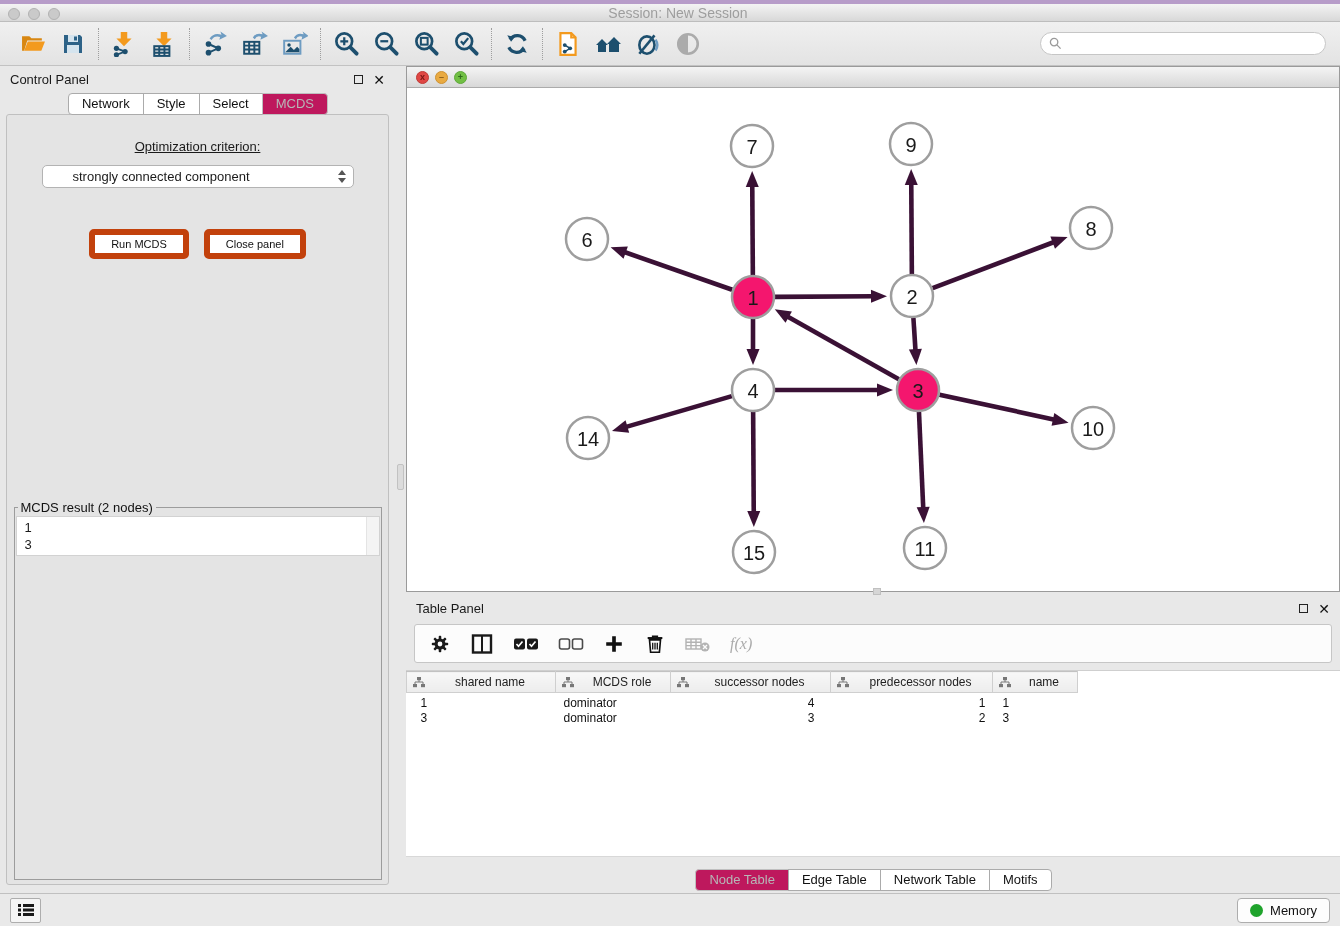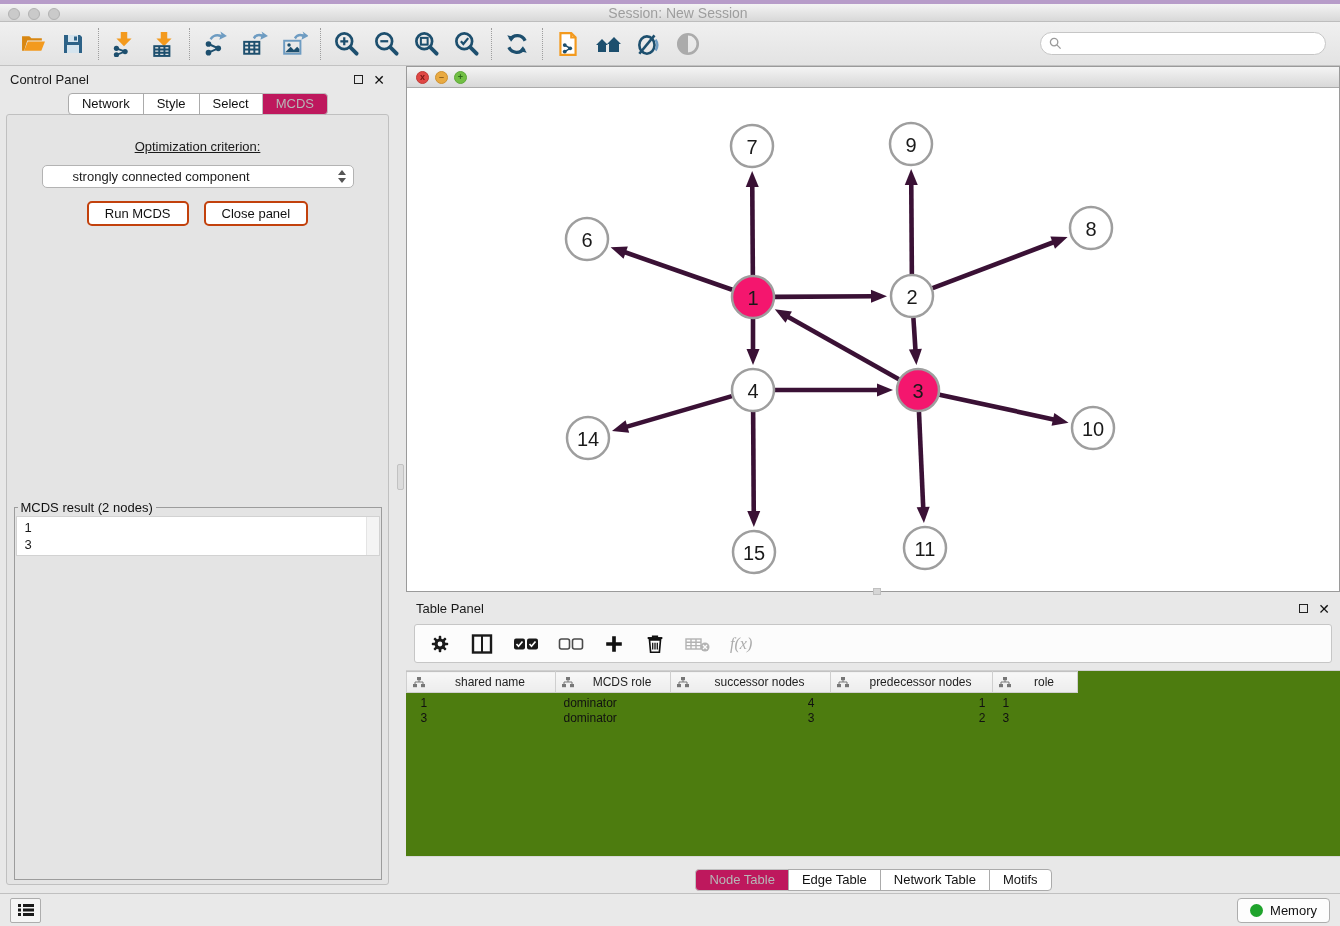--- a/index.html
+++ b/index.html
@@ -40,21 +40,21 @@
   .tab:first-child { border-radius:4px 0 0 4px; }
   .tab:last-child { border-radius:0 4px 4px 0; }
   .tab.active { background:#be185d; color:#B7B7B7; border-color:#BFBFBF; }
   .cp-content { flex:1; margin:-1px 6px 8px; border:1px solid #C0C0C0; border-radius:3px; background:#E4E4E4; display:flex; flex-direction:column; align-items:center; padding-top:24px; min-height:0; }
   .opt-label { font-size:13px;text-decoration:underline; }
   .dropdown { margin-top:11px; width:312px; height:23px; background:#FFF; border:1px solid #B3B3B3; border-radius:5px; display:flex; align-items:center; padding:0 7px 0 30px; font-size:13px; }
   .stepper { margin-left:auto; display:flex; flex-direction:column; gap:3px; align-items:center; }
   .stepper .up { width:0; height:0; border-left:4px solid transparent; border-right:4px solid transparent; border-bottom:5px solid #555; }
   .stepper .down { width:0; height:0; border-left:4px solid transparent; border-right:4px solid transparent; border-top:5px solid #555; }
   .btn-row { margin-top:13px; display:flex; gap:15px; }
-  .btn { background:#FFF; border:2px solid #c2410c; border-radius:5px; padding:3px 16px; font-size:13px; color:#111; }
+  .btn { background:#FFF; border:6px solid #c2410c; border-radius:5px; padding:3px 16px; font-size:11px; color:#111;margin-top:28px; }
   .result-fieldset { margin-top:auto; margin-bottom:4px; width:368px; height:380px; border:1px solid #9C9C9C; padding:1px; background:#E4E4E4; }
   .result-fieldset legend { font-size:13px; padding:0 3px; margin-left:2px; color:#111; }
   .result-area { width:100%; height:100%; background:#FFF; border:1px solid #D2D2D2; position:relative; padding:2px 8px; font-size:13px; line-height:17px; overflow:hidden; }
   .scroll-track { position:absolute; top:0; right:0; bottom:0; width:13px; background:#F4F4F4; border-left:1px solid #E4E4E4; }
 
   
   .v-splitter { width:11px; flex:none; position:relative; }
   .v-handle { position:absolute; top:398px; left:2px; width:7px; height:26px; background:#DCDCDC; border:1px solid #C2C2C2; border-radius:2px; }
 
   
@@ -72,21 +72,21 @@
 
   .h-splitter { height:3px; flex:none; position:relative; background:#E8E8E8; }
   .h-handle { position:absolute; left:50%; top:-4px; width:8px; height:7px; background:#D6D6D6; border:1px solid #C0C0C0; }
 
   
   .table-panel { flex:1; display:flex; flex-direction:column; min-height:0; padding-bottom:2px; }
   .tp-toolbar-wrap { padding:2px 8px 0; flex:none; }
   .tp-toolbar { height:39px; background:#FCFCFC; border:1px solid #C6C6C6; border-radius:3px; display:flex; align-items:center; gap:19px; padding:0 14px; }
   .tp-icon { display:flex; align-items:center; justify-content:center; }
   .fx-label { font-family:"Liberation Serif","DejaVu Serif",serif; font-style:italic; font-size:16px; color:#ABABAB; }
-  .tp-viewport { flex:1; background:#4d7c0f; border-top:1px solid #CFCFCF; border-bottom:1px solid #D8D8D8; margin-top:7px; overflow:hidden; min-height:0; }
+  .tp-viewport { flex:1; background:#ffffff; border-top:1px solid #CFCFCF; border-bottom:1px solid #D8D8D8; margin-top:7px; overflow:hidden; min-height:0; }
   table.node-table { border-collapse:collapse; table-layout:fixed; }
   .node-table th { height:21px; background:linear-gradient(#F8F8F8,#ECECEC); border:1px solid #CFCFCF; border-top-color:#C2C2C2; font-weight:normal; font-size:12px; color:#222; position:relative; padding:0 4px 0 22px; text-align:center; white-space:nowrap; overflow:hidden; }
   .node-table th .sort-ic { position:absolute; left:6px; top:5px; }
   .node-table td { font-size:12px; height:16px; padding:0 8px; white-space:nowrap; overflow:hidden; color:#111; }
   .node-table td:nth-child(1) { padding-left:14px; }
   .node-table td:nth-child(3) { padding-right:16px; }
   .node-table td:nth-child(4) { padding-right:7px; }
   .node-table td:nth-child(5) { padding-left:10px; }
   .node-table tr:first-child td { padding-top:3px; }
   .tp-tabbar { height:34px; flex:none; display:flex; align-items:flex-end; justify-content:center; }
@@ -493,21 +493,21 @@
                       </g>
                       <path d="M6 3 v2 M2 7 V5 h8 v2" stroke="#777" fill="none"></path>
                     </svg><span>predecessor nodes</span></th>
                   <th><svg class="sort-ic" width="12" height="11" viewBox="0 0 12 11">
                       <g fill="#777">
                         <rect x="4" y="0" width="4" height="3.2"></rect>
                         <rect x="0" y="7" width="4" height="3.2"></rect>
                         <rect x="8" y="7" width="4" height="3.2"></rect>
                       </g>
                       <path d="M6 3 v2 M2 7 V5 h8 v2" stroke="#777" fill="none"></path>
-                    </svg><span>role</span></th>
+                    </svg><span>name</span></th>
                 </tr>
               </thead>
             <tbody id="table-body">
                 <tr>
                   <td style="text-align: left;">1</td>
                   <td style="text-align: left;">dominator</td>
                   <td style="text-align: right;">4</td>
                   <td style="text-align: right;">1</td>
                   <td style="text-align: left;">1</td>
                 </tr>

